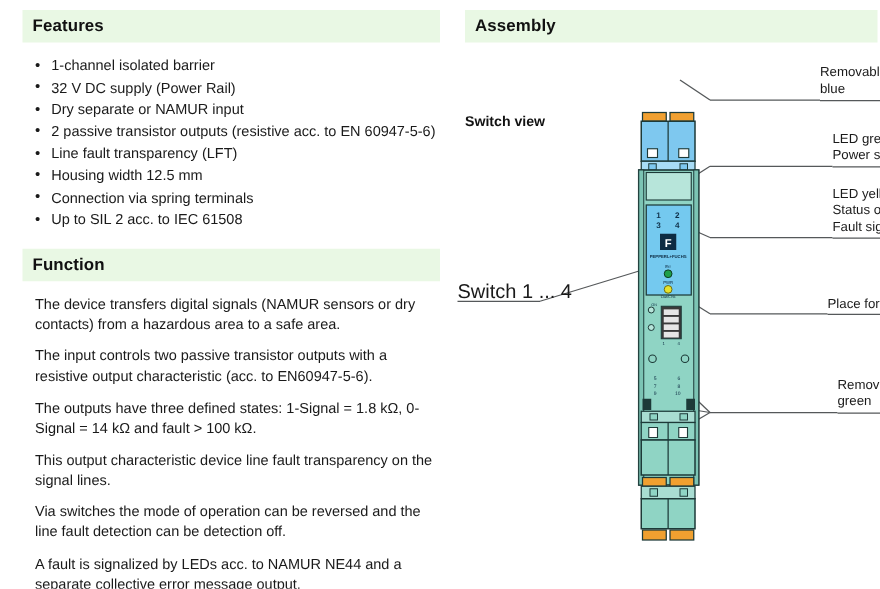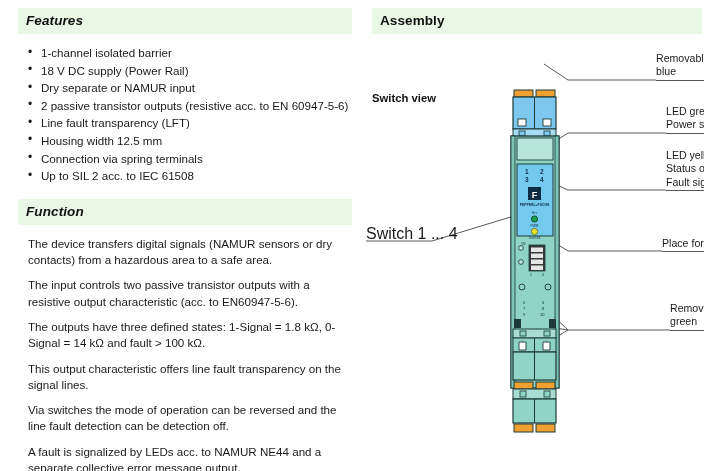--- a/index.html
+++ b/index.html
@@ -38,21 +38,21 @@
     background: #e9f8e4;
     height: 26px;
     line-height: 26px;
     padding-left: 8px;
     box-sizing: border-box;
     font-weight: bold;
     font-size: 13.5px;
     color: #111111;
     letter-spacing: 0.1px;
   }
-  .section-bar.left-bar { width: 334px; font-style: italic; }
+  .section-bar.left-bar { width: 334px; }
   .section-bar.right-bar { width: 330px; }
 
   
   ul.feature-list {
     list-style: none;
     margin: 10px 0 0 0;
     padding: 0 0 0 10px;
   }
   ul.feature-list li {
     position: relative;
@@ -144,38 +144,38 @@
 <body>
 
 <div class="page">
 
   <div class="col-left">
 
     <div class="section-bar left-bar">Features</div>
 
     <ul class="feature-list">
       <li><span>1-channel isolated barrier</span></li>
-      <li><span>18 V DC supply (Power Rail)</span></li>
+      <li><span>32 V DC supply (Power Rail)</span></li>
       <li><span>Dry separate or NAMUR input</span></li>
       <li><span>2 passive transistor outputs (resistive acc. to EN 60947-5-6)</span></li>
       <li><span>Line fault transparency (LFT)</span></li>
       <li><span>Housing width 12.5 mm</span></li>
       <li><span>Connection via spring terminals</span></li>
       <li><span>Up to SIL 2 acc. to IEC 61508</span></li>
     </ul>
 
     <div style="height:14px"></div>
 
     <div class="section-bar left-bar">Function</div>
 
     <div class="function-body">
       <p>The device transfers digital signals (NAMUR sensors or dry contacts) from a hazardous area to a safe area.</p>
       <p>The input controls two passive transistor outputs with a resistive output characteristic (acc. to EN60947-5-6).</p>
       <p>The outputs have three defined states: 1-Signal = 1.8 kΩ, 0-Signal = 14 kΩ and fault &gt; 100 kΩ.</p>
-      <p>This output characteristic offers line fault transparency on the signal lines.</p>
+      <p>This output characteristic device line fault transparency on the signal lines.</p>
       <p>Via switches the mode of operation can be reversed and the line fault detection can be detection off.</p>
       <p>A fault is signalized by LEDs acc. to NAMUR NE44 and a separate collective error message output.</p>
     </div>
   </div>
 
   <div class="col-right">
 
     <div class="section-bar right-bar">Assembly</div>
 
     <div class="assembly-area">

